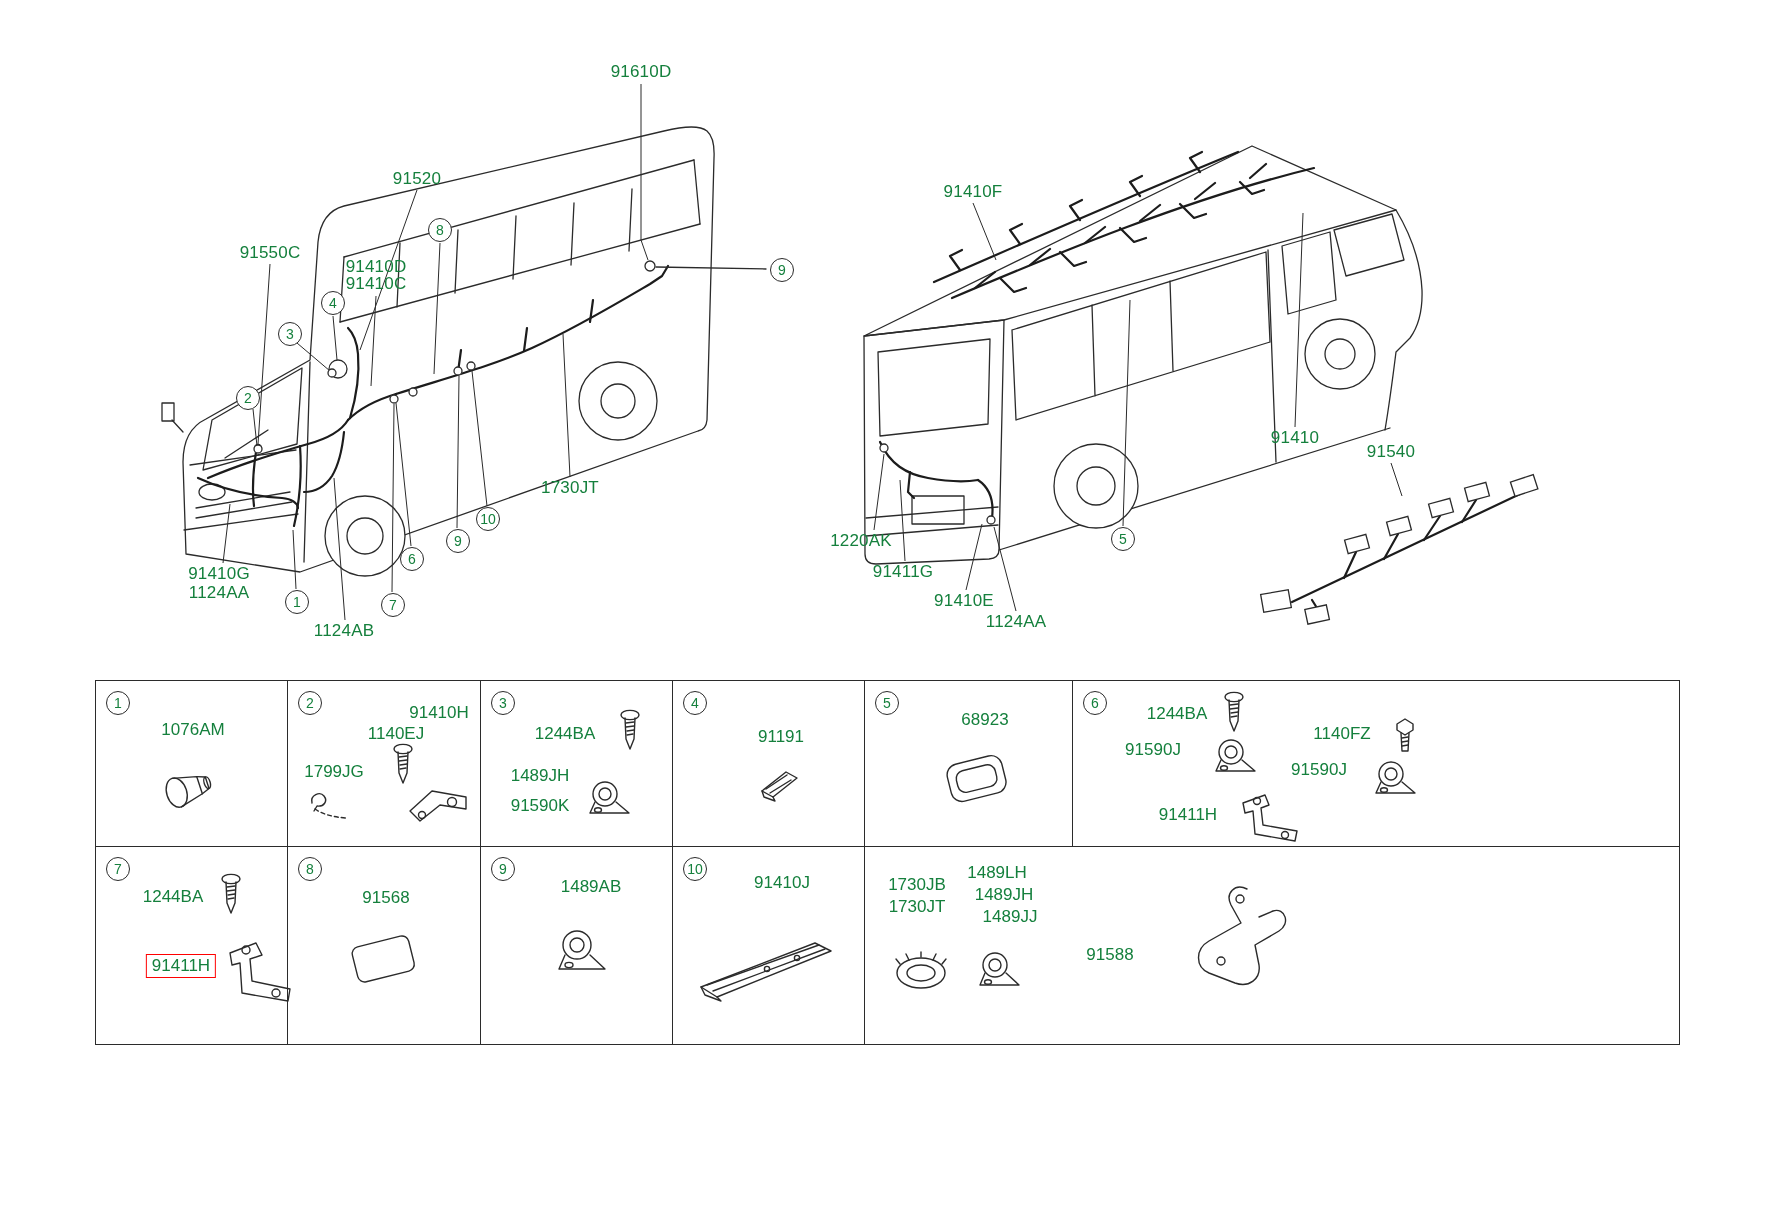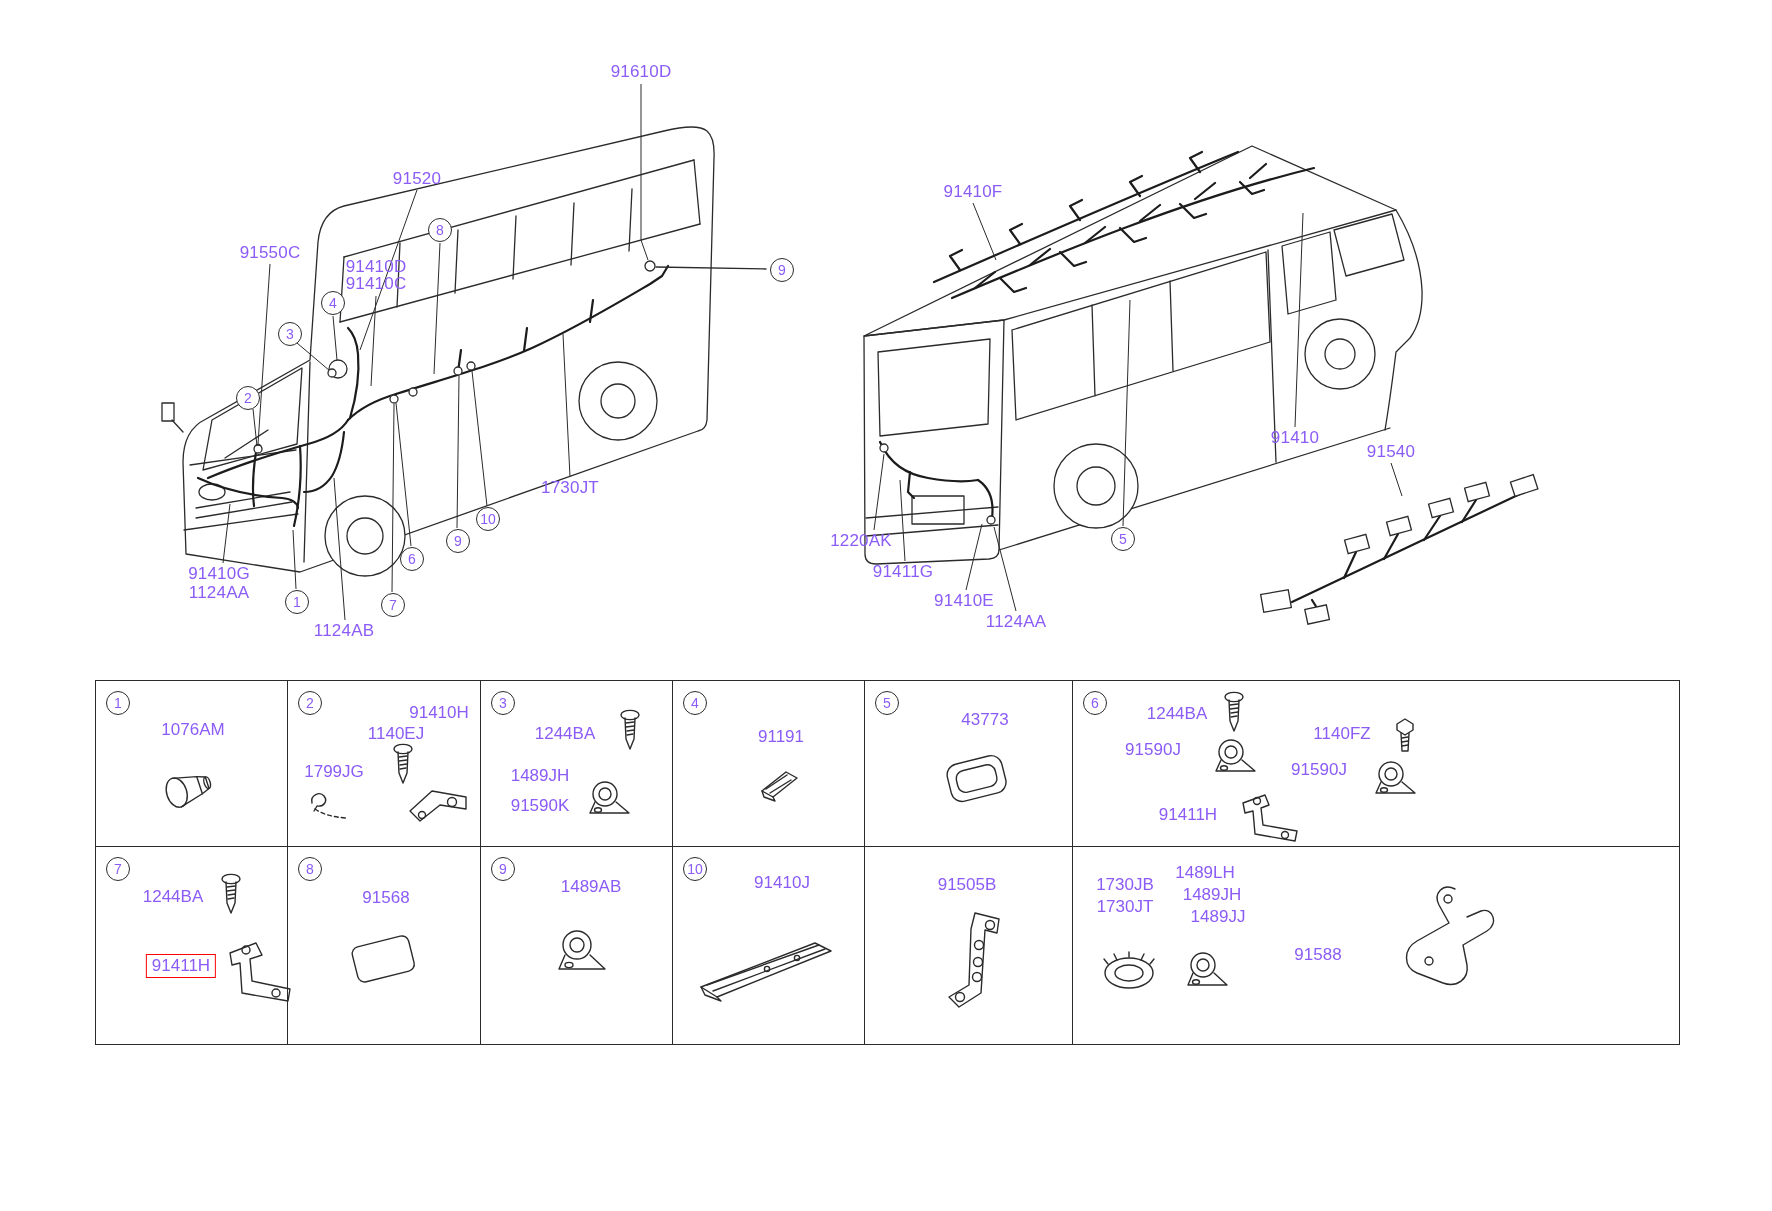--- a/index.html
+++ b/index.html
@@ -1,17 +1,17 @@
 <!DOCTYPE html>
 <html><head>
 <meta charset="utf-8">
 <style>
   html,body{margin:0;padding:0;background:#ffffff;}
   #stage{position:relative;width:1772px;height:1211px;background:#ffffff;overflow:hidden;
-         font-family:"Liberation Sans", sans-serif;color:#8b5cf6;}
+         font-family:"Liberation Sans", sans-serif;color:#15803d;}
   svg{position:absolute;}
   .ln{fill:none;stroke:#2b2b2b;stroke-width:1.3;stroke-linejoin:round;stroke-linecap:round;}
   .hn{fill:none;stroke:#1c1c1c;stroke-width:2.2;stroke-linejoin:round;stroke-linecap:round;}
   .ld{fill:none;stroke:#2b2b2b;stroke-width:1;}
   .wf{fill:#ffffff;stroke:#2b2b2b;stroke-width:1.3;}
   .slbl{position:absolute;transform:translate(-50%,-50%);font-size:17px;white-space:nowrap;
         letter-spacing:.2px;}
   .cnum{position:absolute;width:24px;height:24px;border:1.4px solid #2b2b2b;border-radius:50%;
         background:#fff;display:flex;align-items:center;justify-content:center;
         font-size:14px;line-height:1;box-sizing:border-box;}
@@ -249,21 +249,21 @@
       <span class="plbl" style="left:108px;top:56px">91191</span>
       <svg class="icon" style="left:82px;top:82px" width="50" height="44" viewBox="0 0 50 44">
         <path d="M7,28 L31,9 L42,15 L18,34 Z"></path>
         <path d="M11,26 L32,12 M15,30 L36,17"></path>
         <path d="M7,28 L9,34 L20,38 L18,34"></path>
       </svg>
     </div>
 
     <div class="cell">
       <div class="cnum">5</div>
-      <span class="plbl" style="left:120px;top:39px">43773</span>
+      <span class="plbl" style="left:120px;top:39px">68923</span>
       <svg class="icon" style="left:76px;top:66px" width="76" height="66" viewBox="0 0 76 66">
         <g transform="rotate(-14 38 33)">
           <rect x="8" y="12" width="56" height="38" rx="11"></rect>
           <rect x="16" y="20" width="40" height="22" rx="8"></rect>
         </g>
       </svg>
     </div>
 
     <div class="cell lastcol">
       <div class="cnum">6</div>
@@ -343,31 +343,20 @@
       <span class="plbl" style="left:109px;top:36px">91410J</span>
       <svg class="icon" style="left:20px;top:84px" width="156" height="78" viewBox="0 0 156 78">
         <path d="M8,56 L122,12 L138,20 L24,66 Z"></path>
         <path d="M14,54 L126,14 M20,60 L132,18"></path>
         <circle cx="74" cy="38" r="2.6"></circle>
         <circle cx="104" cy="27" r="2.6"></circle>
         <path d="M8,56 L12,64 L28,70 L24,66"></path>
       </svg>
     </div>
 
-    <div class="cell lastrow">
-      <span class="plbl" style="left:102px;top:38px">91505B</span>
-      <svg class="icon" style="left:74px;top:60px" width="78" height="124" viewBox="0 0 78 124">
-        <path d="M36,6 L60,12 L58,26 L46,23 L42,86 L20,100 L10,90 L30,78 L32,22 Z"></path>
-        <circle cx="51" cy="18" r="4.5"></circle>
-        <circle cx="40" cy="38" r="4.5"></circle>
-        <circle cx="39" cy="55" r="4.5"></circle>
-        <circle cx="38" cy="70" r="4.5"></circle>
-        <circle cx="21" cy="90" r="4.5"></circle>
-      </svg>
-    </div>
 
     <div class="cell lastrow lastcol">
       <span class="plbl" style="left:52px;top:38px">1730JB</span>
       <span class="plbl" style="left:52px;top:60px">1730JT</span>
       <span class="plbl" style="left:132px;top:26px">1489LH</span>
       <span class="plbl" style="left:139px;top:48px">1489JH</span>
       <span class="plbl" style="left:145px;top:70px">1489JJ</span>
       <span class="plbl" style="left:245px;top:108px">91588</span>
       <svg class="icon" style="left:26px;top:102px" width="60" height="48" viewBox="0 0 60 48">
         <ellipse cx="30" cy="24" rx="24" ry="15"></ellipse>

